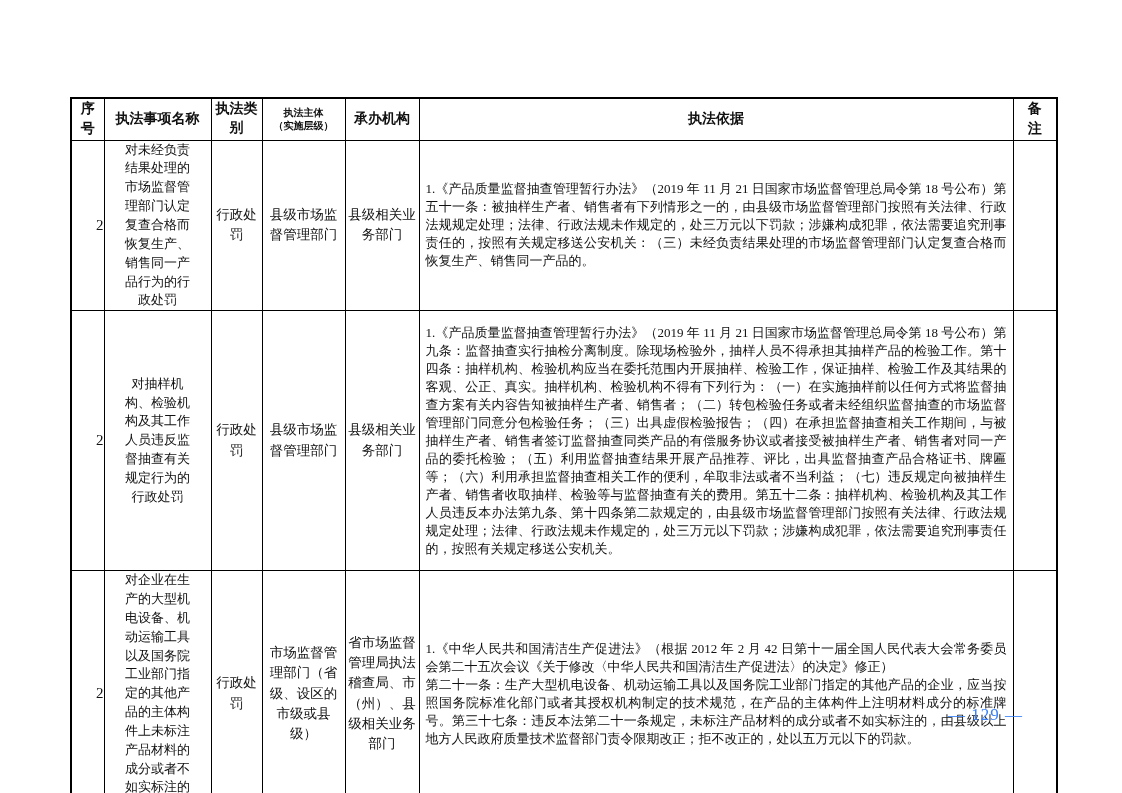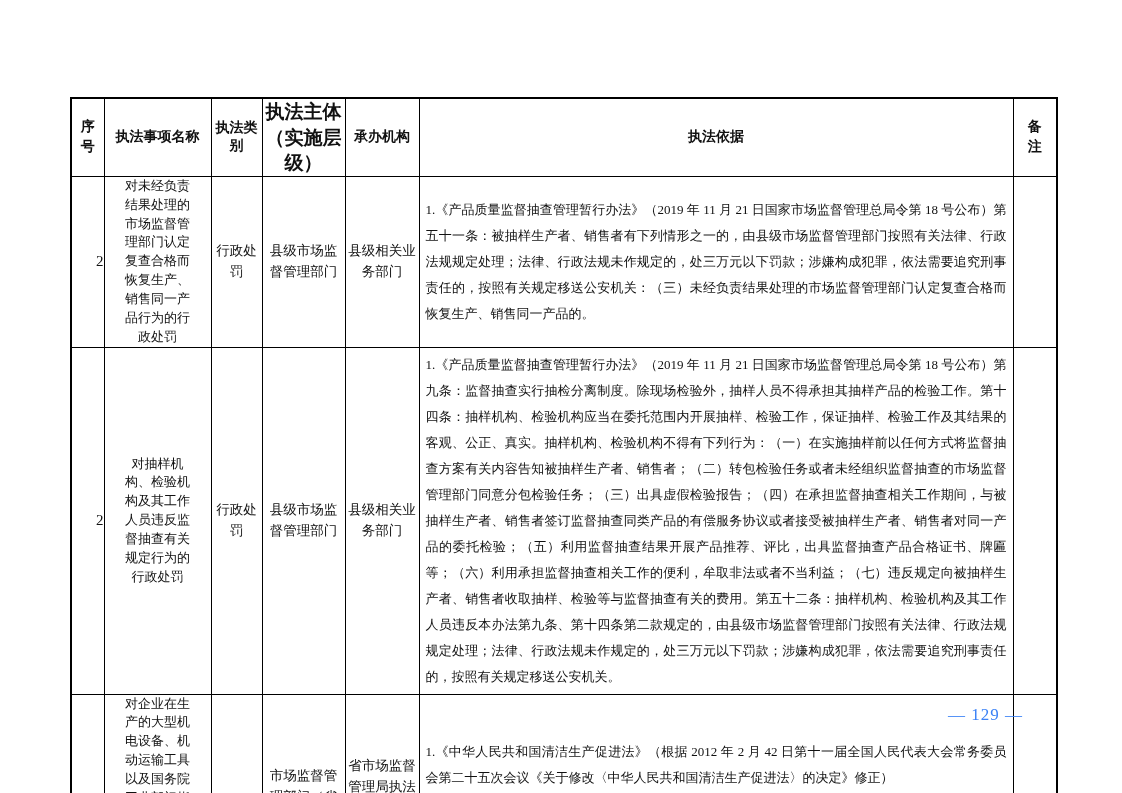--- a/index.html
+++ b/index.html
@@ -32,21 +32,21 @@
   tr.row-28 { height: 260px; }
   tr.row-29 { height: 177px; }
 
   th {
     font-weight: bold;
     font-size: 14px;
     text-align: center;
     line-height: 1.35;
     padding: 0 2px;
   }
-  th.c-subject { font-size: 19px; white-space: pre-wrap; }
+  th.c-subject { font-size: 10px; white-space: pre-wrap; }
   .vstack {
     display: inline-block;
     width: 1em;
     word-break: break-all;
     line-height: 1.45;
   }
 
   td { font-size: 13.5px; }
   td.c-no {
     text-align: center;
@@ -60,21 +60,21 @@
     line-height: 1.45;
   }
   td.c-cat, td.c-subject, td.c-agency {
     text-align: center;
     padding: 0 2px;
     line-height: 1.5;
   }
   td.c-basis {
     text-align: justify;
     font-size: 13px;
-    line-height: 26px;
+    line-height: 18px;
     padding: 4px 6px;
     white-space: pre-wrap;
   }
   td.c-remark { padding: 0 2px; }
 
   .page-number {
     position: absolute;
     top: 705px;
     left: 893px;
     width: 185px;

